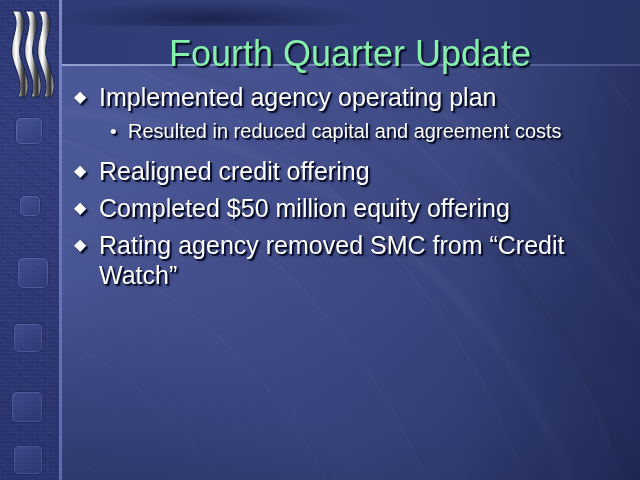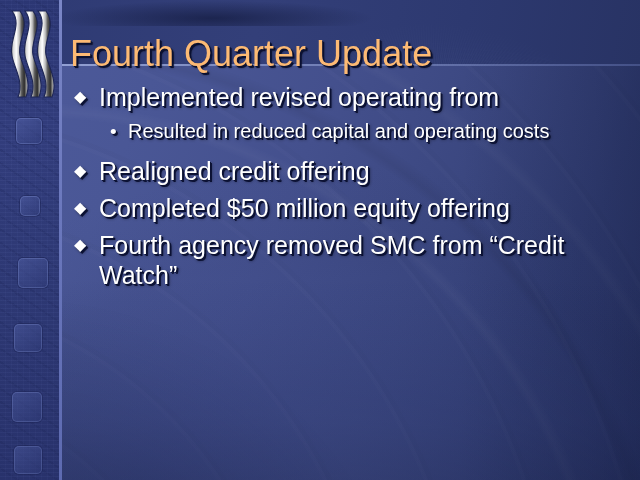--- a/index.html
+++ b/index.html
@@ -134,26 +134,27 @@
                  rgba(10,16,46,0.55) 0%, rgba(10,16,46,0.0) 80%);
   }
   .title-text {
     position: absolute;
     left: 70px;
     top: 6px;
     width: 560px;
     font-size: 36px;
     line-height: 48px;
     font-weight: normal;
-    color: #fdba74;
+    color: #86efac;
     white-space: nowrap;
     text-shadow:
       1px 1px 0 #0b1132,
       2px 2px 0 #0b1132,
       2px 2px 2px rgba(0,0,0,0.55);
+    text-align: center;
   }
   .title-underline {
     position: absolute;
     left: 60px;
     top: 64px;
     width: 580px;
     height: 2px;
     background: linear-gradient(to right, rgba(164,178,228,0.85), rgba(120,136,200,0.35));
   }
 
@@ -304,38 +305,38 @@
         <path d="M30,3 C41,17 26,33 30,48 C33,62 42,74 36,89
                  L44,89 C50,73 41,60 38,47 C35,32 49,18 38,3 Z"></path>
       </g>
     </svg>
   </div>
 
   <div class="body">
 
     <div class="bullet-row lvl1">
       <span class="marker">◆</span>
-      <span class="btext">Implemented revised operating from</span>
+      <span class="btext">Implemented agency operating plan</span>
     </div>
 
     <div class="bullet-row lvl2">
       <span class="marker">•</span>
-      <span class="btext">Resulted in reduced capital and operating costs</span>
+      <span class="btext">Resulted in reduced capital and agreement costs</span>
     </div>
 
     <div class="bullet-row lvl1" style="margin-top:12px;">
       <span class="marker">◆</span>
       <span class="btext">Realigned credit offering</span>
     </div>
 
     <div class="bullet-row lvl1" style="margin-top:7px;">
       <span class="marker">◆</span>
       <span class="btext">Completed $50 million equity offering</span>
     </div>
 
     <div class="bullet-row lvl1" style="margin-top:7px;">
       <span class="marker">◆</span>
-      <span class="btext">Fourth agency removed SMC from “Credit Watch”</span>
+      <span class="btext">Rating agency removed SMC from “Credit Watch”</span>
     </div>
 
   </div>
 
 </div>
 
 </body></html>

